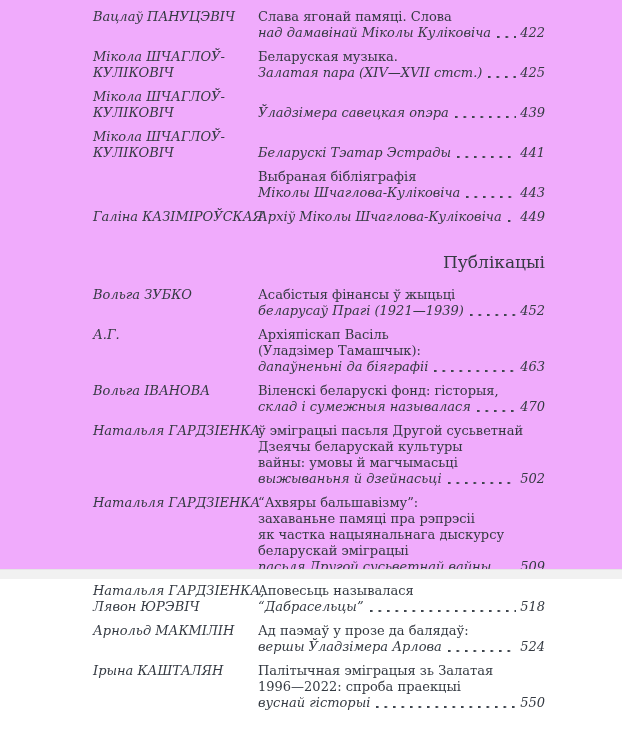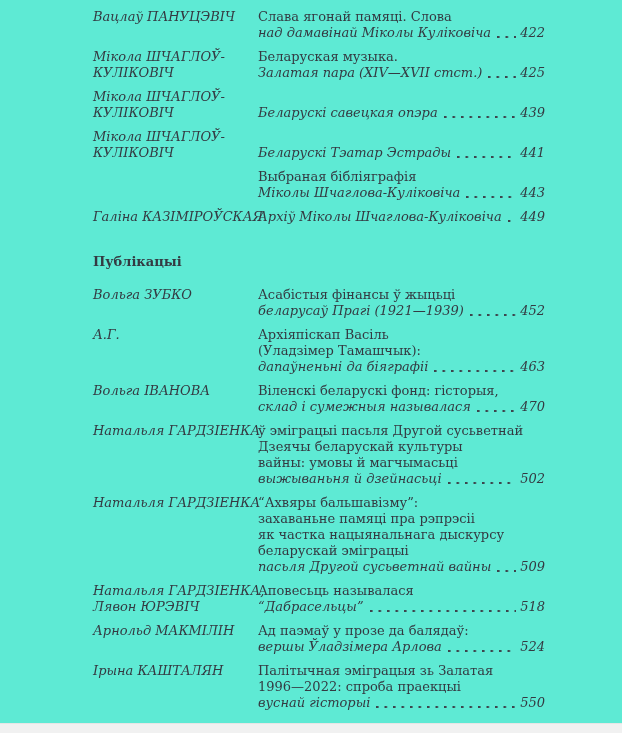--- a/index.html
+++ b/index.html
@@ -1,21 +1,21 @@
 <!DOCTYPE html>
 <html><head>
 <meta charset="utf-8">
 <style>
   html,body{margin:0;padding:0;}
   body{
     width:622px;height:733px;overflow:hidden;
     background:#ffffff;
     font-family:"DejaVu Serif","Liberation Serif",serif;
   }
-  .page{position:relative;width:622px;height:733px;background:#5eead4;}
+  .page{position:relative;width:622px;height:579px;background:#f0abfc;}
   .content{padding:9px 77px 0 93px;color:#343a42;}
   .entry{display:flex;margin-bottom:8px;}
   .entry.vbottom{align-items:flex-end;}
   .author{flex:0 0 165px;width:165px;font-style:italic;white-space:nowrap;}
   .titles{flex:1 1 auto;min-width:0;}
   .line{font-size:13px;line-height:16px;min-height:16px;}
   .lastline{display:flex;font-style:italic;}
   .lastline .t{white-space:nowrap;}
   .dots{
     flex:1 1 auto;
@@ -23,23 +23,23 @@
     height:4px;
     margin:0 4px 2px 6px;
     background-image:radial-gradient(circle at 1.3px 2px, #3c434b 1.05px, rgba(0,0,0,0) 1.45px);
     background-size:8.5px 4px;
     background-repeat:repeat-x;
     background-position:left bottom;
     min-width:8px;
   }
   .pg{white-space:nowrap;}
   .section-heading{
-    text-align:left;
-    font-weight:bold;
-    font-size:13px;
+    text-align:right;
+    font-weight:normal;
+    font-size:17px;
     line-height:18px;
     margin:28px 0 16px 0;
     color:#343a42;
   }
   .gutter{
     position:absolute;left:0;right:0;bottom:0;height:9px;
     background:#f1f1f1;border-top:1px solid #e6e6e6;
   }
 </style>
 </head>
@@ -77,21 +77,21 @@
       </div>
     </div>
 
     <div class="entry vbottom">
       <div class="author">
         <div class="line">Мікола ШЧАГЛОЎ-</div>
         <div class="line">КУЛІКОВІЧ</div>
       </div>
       <div class="titles">
         <div class="line lastline">
-          <span class="t">Беларускі савецкая опэра</span>
+          <span class="t">Ўладзімера савецкая опэра</span>
           <span class="dots"></span>
           <span class="pg">439</span>
         </div>
       </div>
     </div>
 
     <div class="entry vbottom">
       <div class="author">
         <div class="line">Мікола ШЧАГЛОЎ-</div>
         <div class="line">КУЛІКОВІЧ</div>

